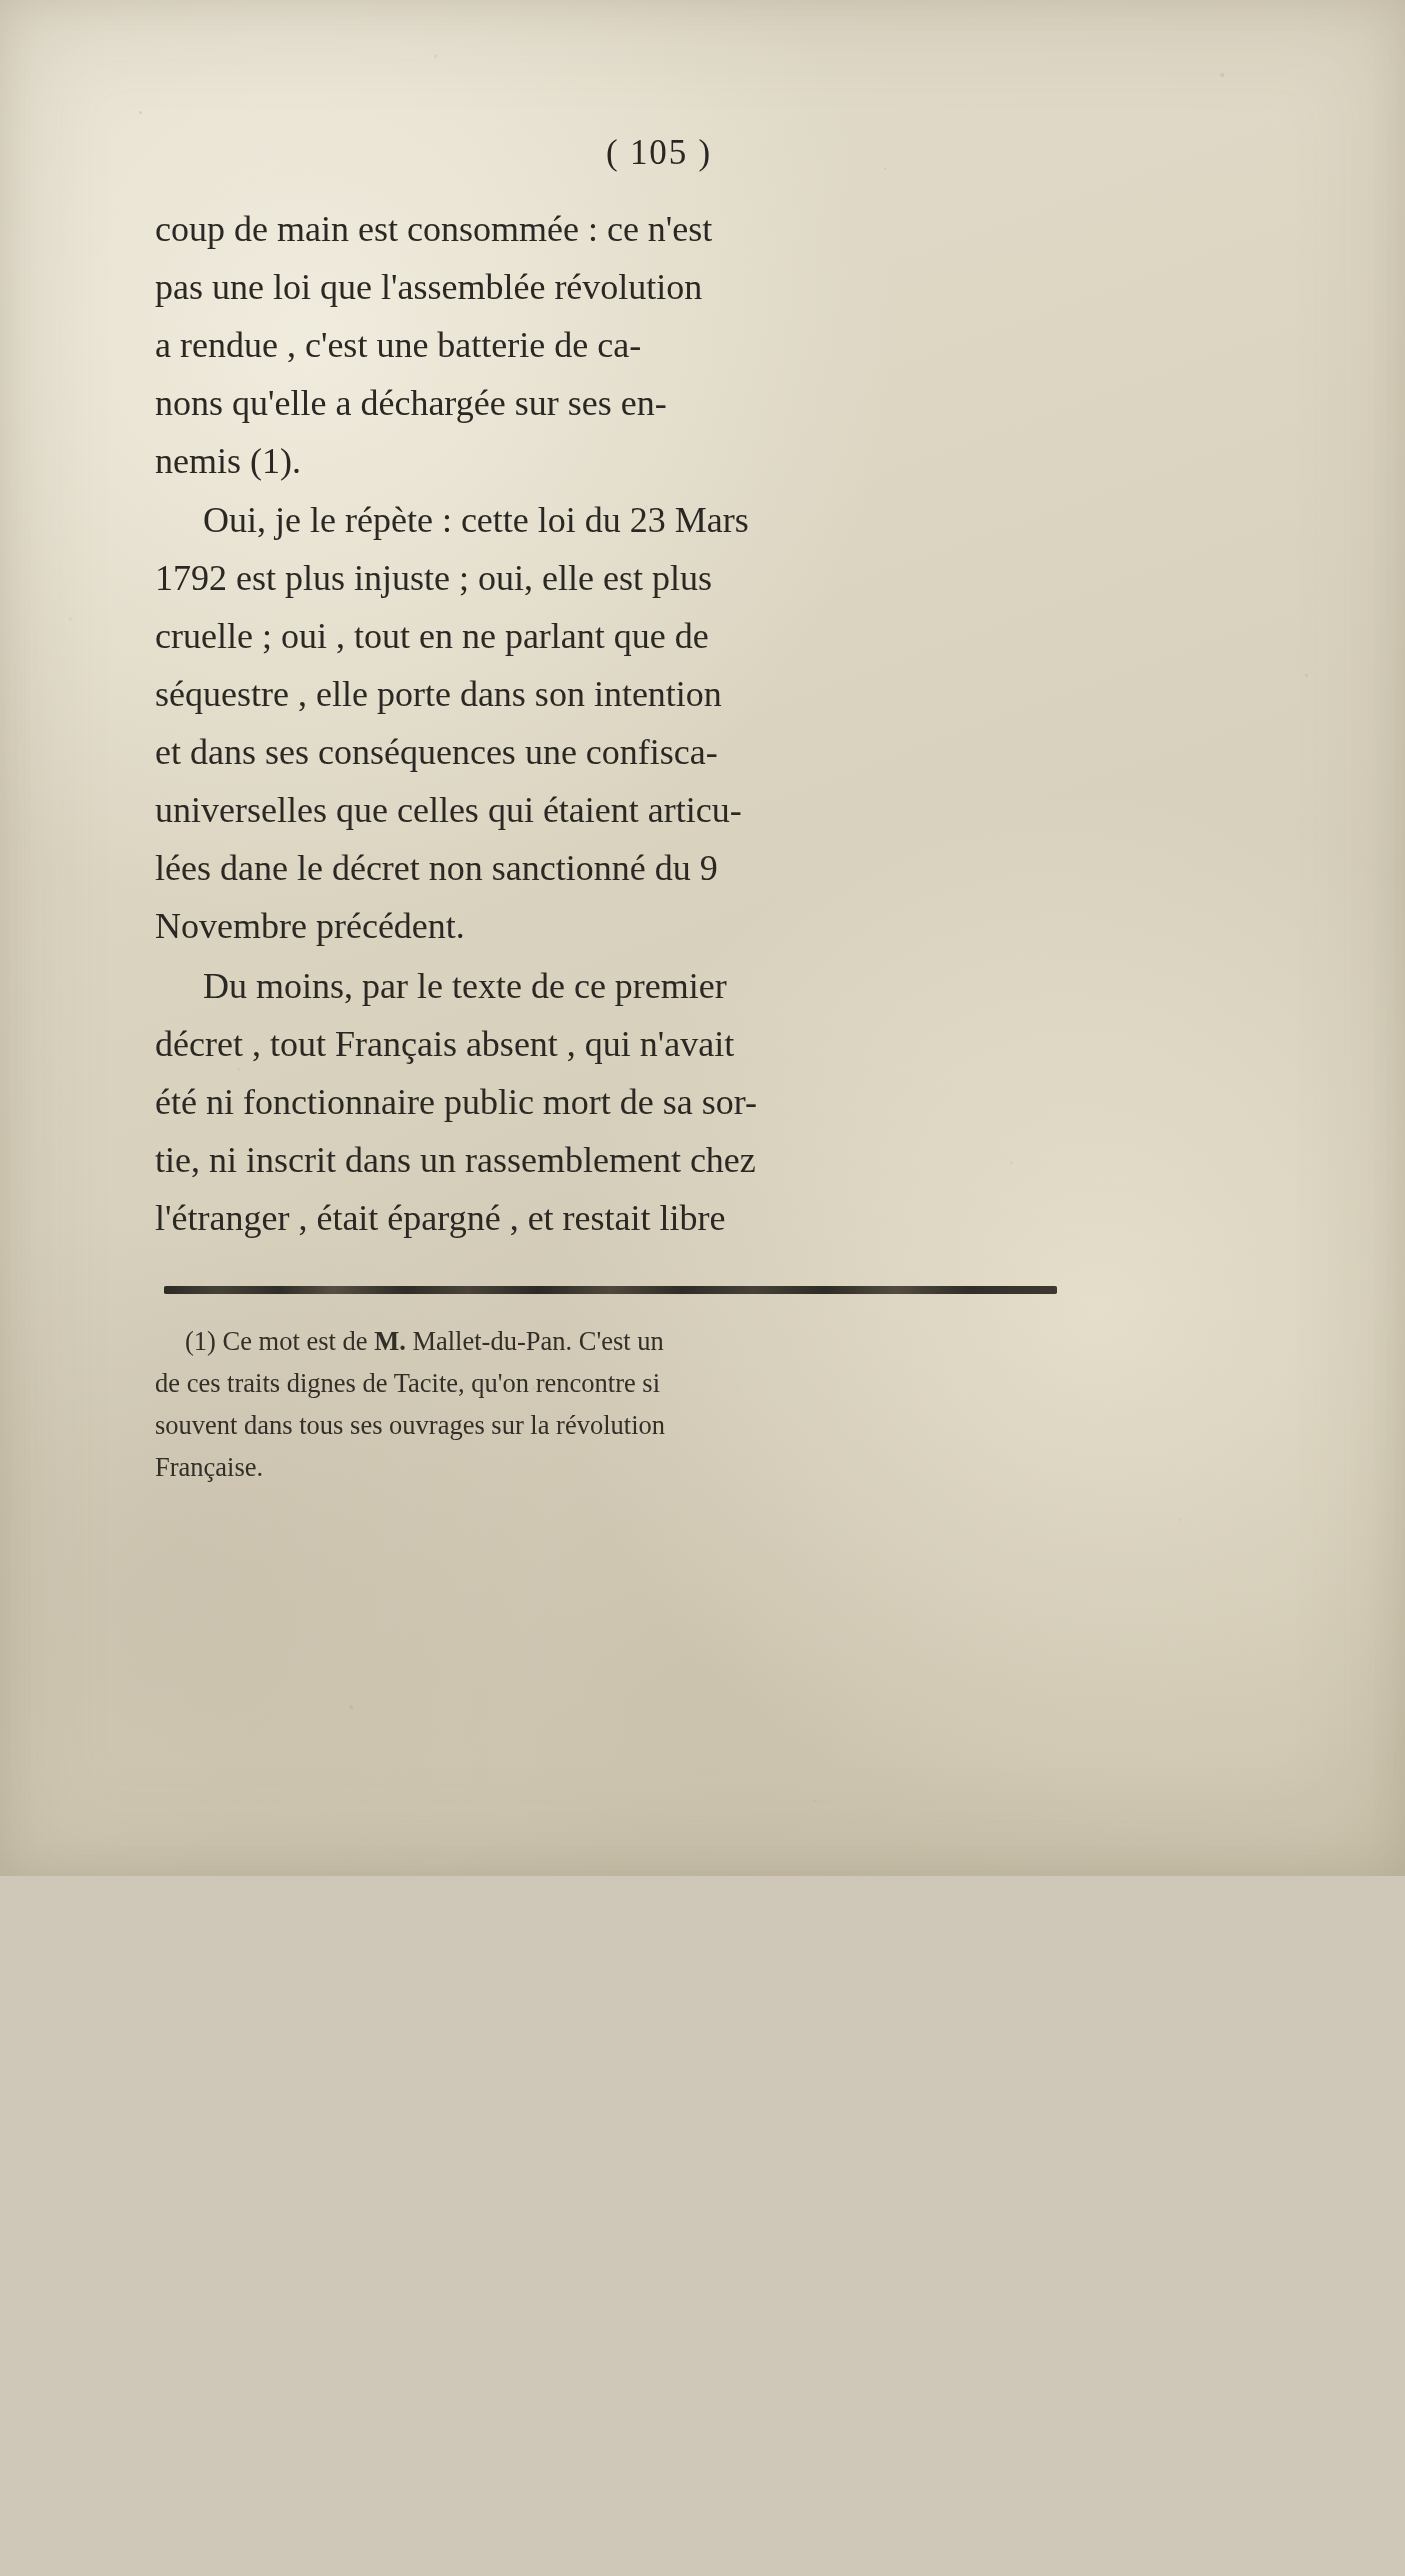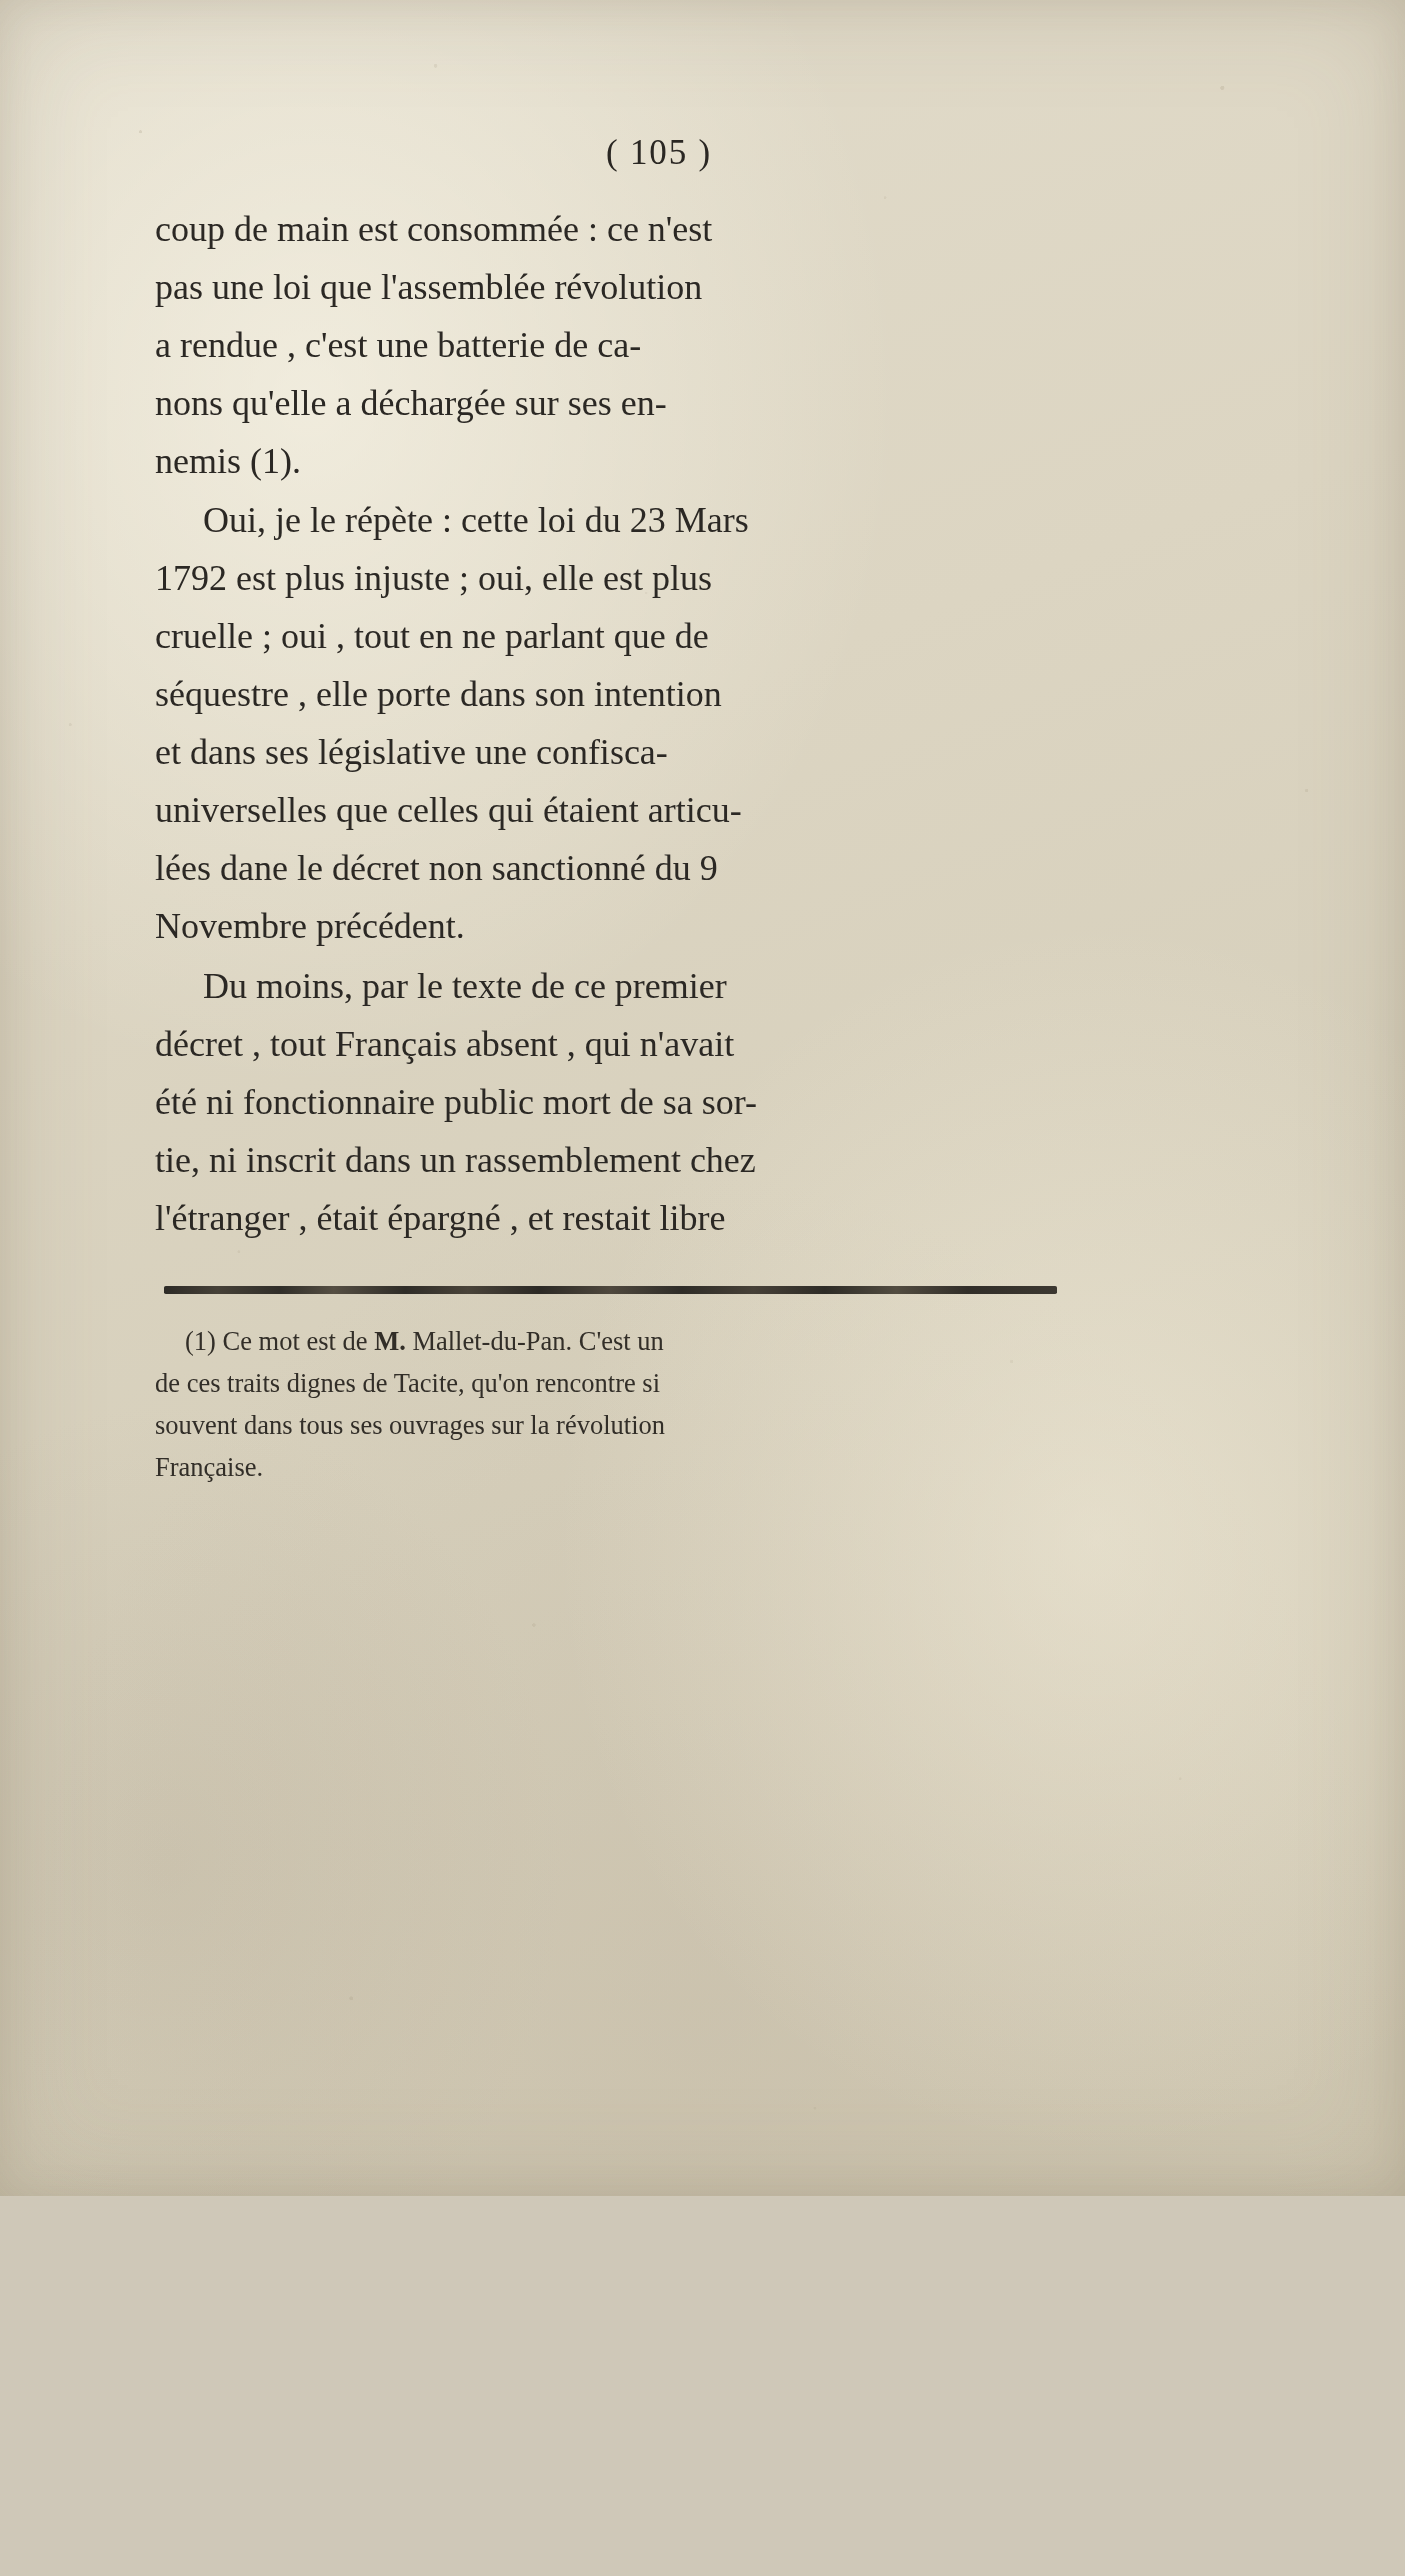--- a/index.html
+++ b/index.html
@@ -10,21 +10,21 @@
     width: 1405px;
     height: 2576px;
     background: #cfc8b8;
     font-family: "Liberation Serif", serif;
     overflow: hidden;
   }
   
   #page {
     position: relative;
     width: 1405px;
-    height: 2196px;
+    height: 1876px;
     background:
       radial-gradient(ellipse 60% 45% at 22% 18%, rgba(255,252,240,0.55), rgba(255,252,240,0) 70%),
       radial-gradient(ellipse 55% 40% at 78% 70%, rgba(246,240,222,0.5), rgba(246,240,222,0) 70%),
       radial-gradient(ellipse 70% 55% at 50% 92%, rgba(196,186,166,0.45), rgba(196,186,166,0) 70%),
       radial-gradient(ellipse 40% 30% at 12% 85%, rgba(186,176,156,0.35), rgba(186,176,156,0) 70%),
       linear-gradient(160deg, #e2dccb 0%, #dcd5c2 35%, #d6cfbb 62%, #cec6b0 100%);
   }
   
   #speckles {
     position: absolute;
@@ -148,21 +148,21 @@
         <span class="ln"><span class="it">pas une loi que l'assemblée révolution</span></span>
         <span class="ln"><span class="it">a rendue , c'est une batterie de ca-</span></span>
         <span class="ln"><span class="it">nons qu'elle a déchargée sur ses en-</span></span>
         <span class="ln"><span class="it">nemis</span><span> (1).</span></span>
       </p>
     <p class="para" id="para-2">
         <span class="ln ind"><span>Oui, je le répète : cette </span><span class="it">loi</span><span> du 23 Mars</span></span>
         <span class="ln"><span>1792 est plus injuste ; oui, elle est plus</span></span>
         <span class="ln"><span>cruelle ; oui , tout en ne parlant que de</span></span>
         <span class="ln"><span class="it">séquestre</span><span> , elle porte dans son intention</span></span>
-        <span class="ln"><span>et dans ses législative une </span><span class="it">confisca-</span></span>
+        <span class="ln"><span>et dans ses conséquences une </span><span class="it">confisca-</span></span>
         <span class="ln"><span>universelles que celles qui étaient articu-</span></span>
         <span class="ln"><span>lées dane le décret non sanctionné du 9</span></span>
         <span class="ln"><span>Novembre précédent.</span></span>
       </p>
     <p class="para" id="para-3">
         <span class="ln ind"><span>Du moins, par le texte de ce premier</span></span>
         <span class="ln"><span>décret , tout Français absent , qui n'avait</span></span>
         <span class="ln"><span>été ni fonctionnaire public mort de sa sor-</span></span>
         <span class="ln"><span>tie, ni inscrit dans un rassemblement chez</span></span>
         <span class="ln"><span>l'étranger , était épargné , et restait libre</span></span>

